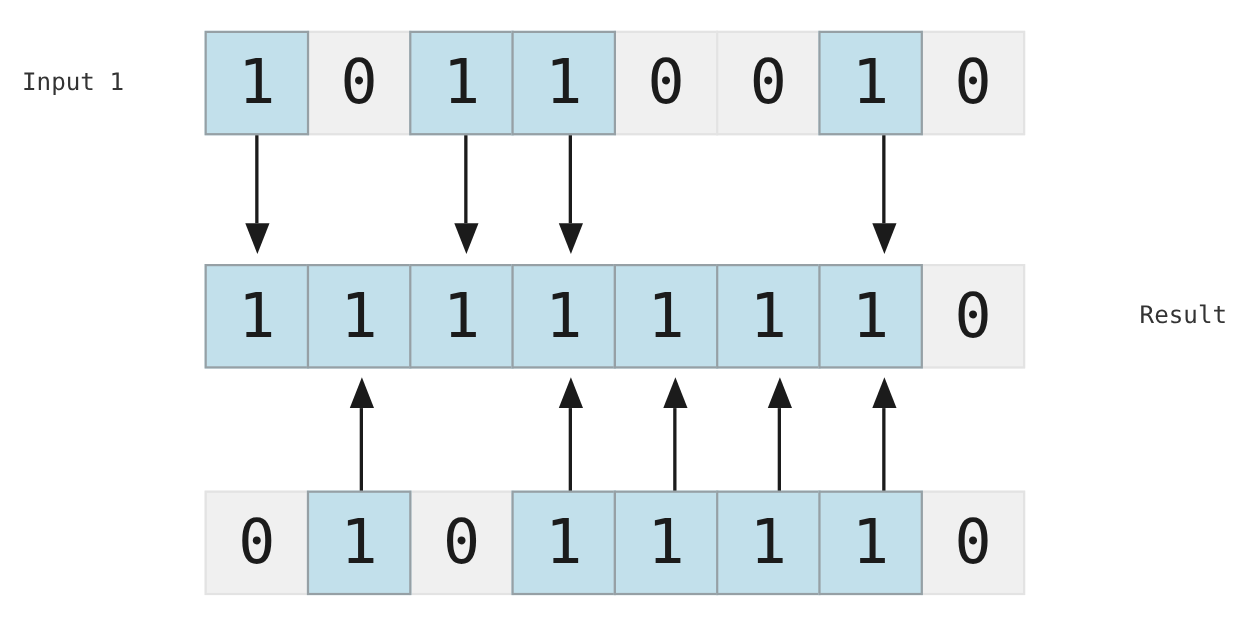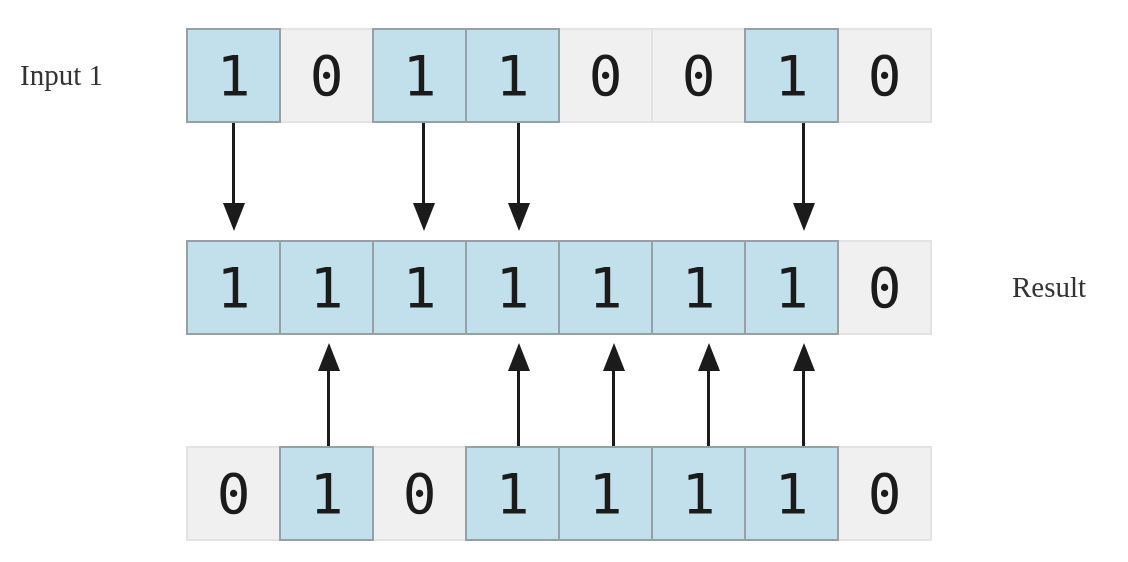--- a/index.html
+++ b/index.html
@@ -43,28 +43,27 @@
   .cell.zero {
     background: var(--zero-bg, #f0f0f0);
     border: 2px solid var(--zero-border, #e3e3e3);
     z-index: 1;
   }
   .row-label {
     position: absolute;
     height: 95px;
     display: flex;
     align-items: center;
-    font-size: 29px;
+    font-size: 22px;
     color: var(--label, #333333);
     white-space: pre;
-    font-family: Liberation Serif, serif;
   }
   .label-input1 { left: 20px;  top: 28px; }
   .label-input2 { left: 20px;  top: 446px; }
-  .label-result { left: 1012px; top: 240px; }
+  .label-result { left: 1036px; top: 240px; }
   .arrow {
     position: absolute;
     width: 22px;
     display: flex;
     flex-direction: column;
     align-items: center;
     z-index: 3;
   }
   .arrow.down { top: 123px; height: 108px; }
   .arrow.up   { top: 343px; height: 103px; }

